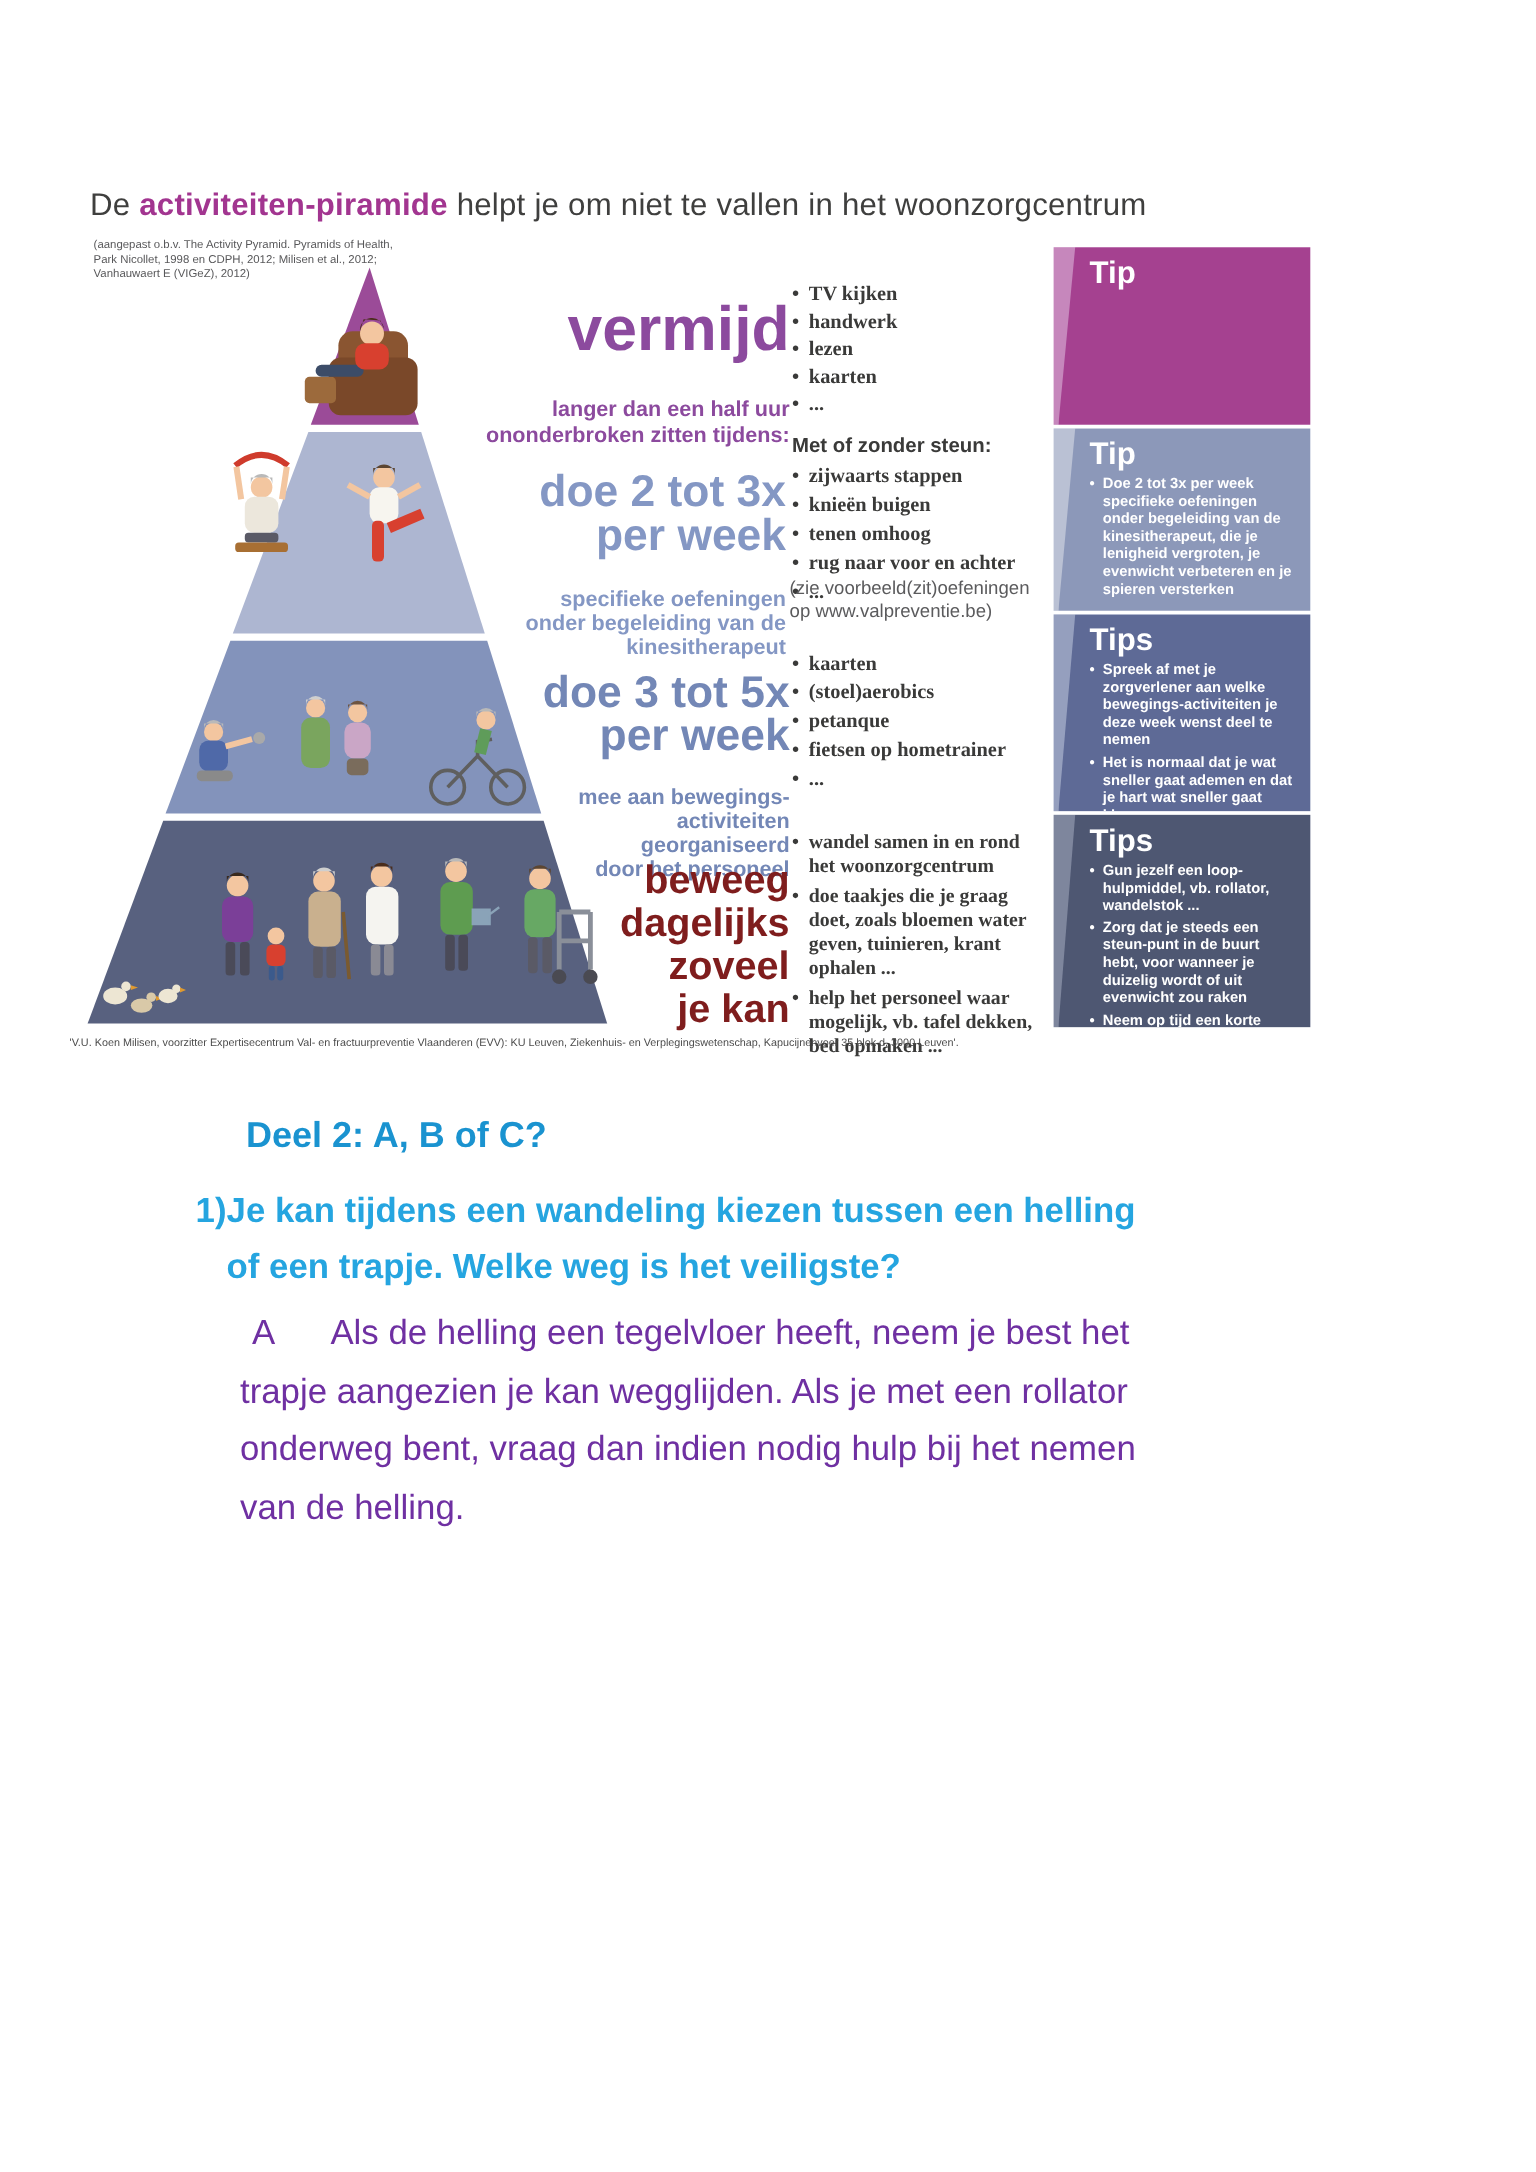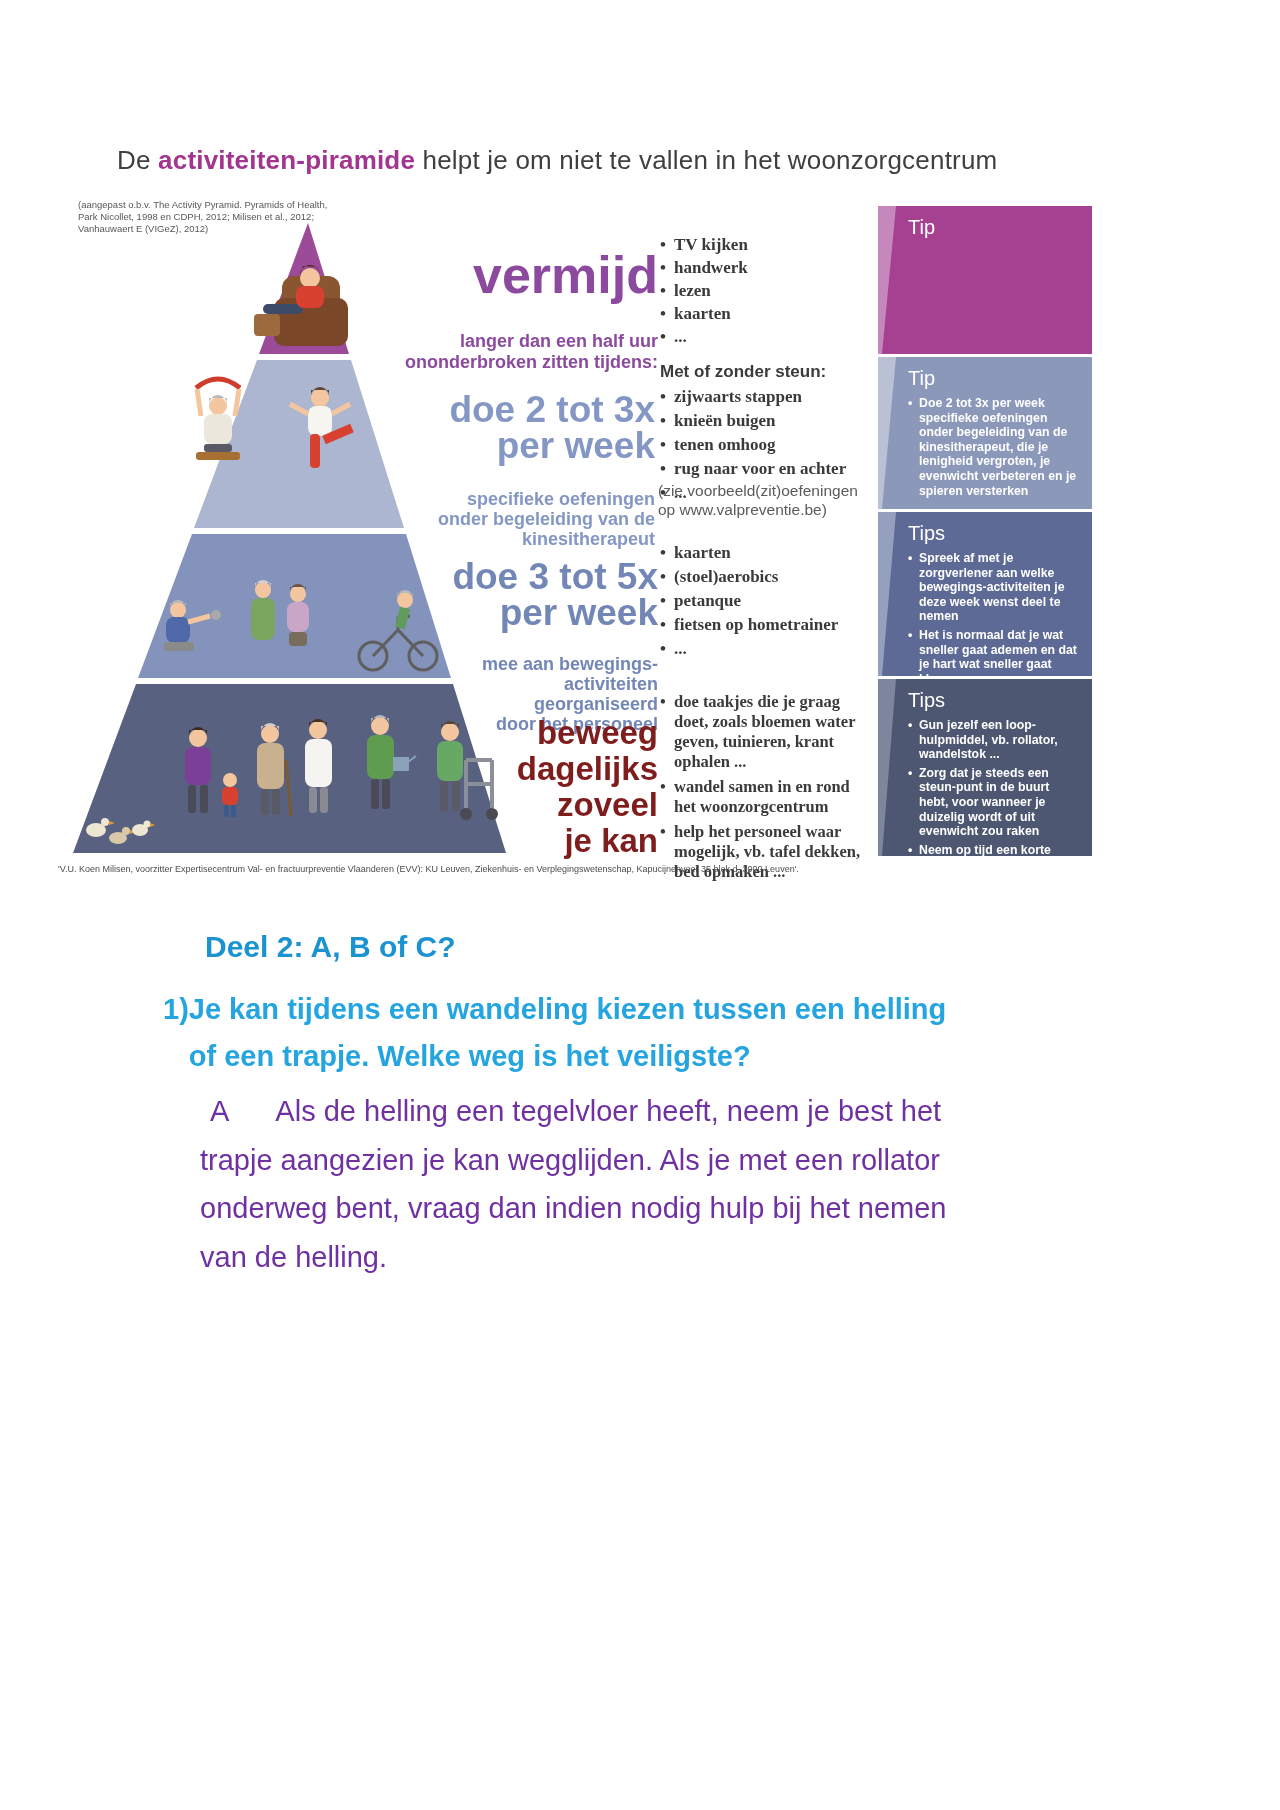--- a/index.html
+++ b/index.html
@@ -1,20 +1,20 @@
 <!DOCTYPE html>
 <html><head>
 <meta charset="utf-8">
 <style>
   * { margin:0; padding:0; box-sizing:border-box; }
   body { background:#ffffff; font-family:"Liberation Sans", sans-serif; }
   .canvas { position:relative; width:1280px; height:1810px; background:#ffffff; overflow:hidden; }
 
   
-  .info-title { position:absolute; left:75px; top:145px; font-size:26px; color:#3f3f3e; letter-spacing:0.2px; white-space:nowrap;margin-left:42px; }
+  .info-title { position:absolute; left:75px; top:155px; font-size:26px; color:#3f3f3e; letter-spacing:0.2px; white-space:nowrap; }
   .info-title .hl { font-weight:bold; color:#a23590; }
   .attribution { position:absolute; left:78px; top:199px; font-size:9.5px; line-height:12px; color:#58585a; white-space:pre-line; }
 
   
   .pyramid { position:absolute; left:58px; top:218px; width:460px; height:642px; }
 
   
   .lvl-head { position:absolute; text-align:right; white-space:pre-line; }
   .lvl-head .h { font-weight:bold; }
   .lvl-head .sub { font-weight:bold; margin-top:18px; }
@@ -39,21 +39,21 @@
   .bl4 { left:660px; top:692px; width:208px; font-size:16.5px; line-height:20px; }
   .bl4 li { margin-bottom:5px; }
   .intro2 { position:absolute; left:660px; top:362px; font-size:17px; font-weight:bold; color:#3a3a39; }
   .note2 { position:absolute; left:658px; top:481px; font-size:15.5px; line-height:19px; color:#5b5b5d; white-space:pre-line; }
 
   .info-footer { position:absolute; left:58px; top:864px; width:1060px; font-size:9px; color:#4c4c4c; }
 
   
   .tipbox { position:absolute; left:878px; width:214px; }
   .tipbox .inner { width:100%; height:100%; padding:7px 10px 6px 30px; clip-path:polygon(18px 0, 100% 0, 100% 100%, 4px 100%); }
-  .tipbox .ttl { color:#ffffff; font-weight:normal; font-size:20px; line-height:28px; margin-bottom:4px; }
+  .tipbox .ttl { color:#ffffff; font-weight:bold; font-size:26px; line-height:28px; margin-bottom:4px; }
   .tiplist { list-style:none; }
   .tiplist li { position:relative; padding-left:11px; color:#ffffff; font-weight:bold; font-size:12.3px; line-height:14.6px; margin-bottom:4px; }
   .tiplist li::before { content:"•"; position:absolute; left:0; top:0; }
   .tb1 { top:206px; height:148px; background:#c687bc; }
   .tb1 .inner { background:#a54190; }
   .tb2 { top:357px; height:152px; background:#bac1d4; }
   .tb2 .inner { background:#8c98b9; }
   .tb3 { top:512px; height:164px; background:#959fbe; }
   .tb3 .inner { background:#5e6a96; }
   .tb4 { top:679px; height:177px; background:#7e869d; }
@@ -231,22 +231,22 @@
     <li>...</li>
   </ul>
 
   <div class="lvl-head lvl4">
     <div class="h">beweeg
 dagelijks
 zoveel
 je kan</div>
   </div>
   <ul class="blist bl4">
+    <li>wandel samen in en rond het woonzorgcentrum</li>
     <li>doe taakjes die je graag doet, zoals bloemen water geven, tuinieren, krant ophalen ...</li>
-    <li>wandel samen in en rond het woonzorgcentrum</li>
     <li>help het personeel waar mogelijk, vb. tafel dekken, bed opmaken ...</li>
   </ul>
 
   <div class="tipbox tb1">
     <div class="inner">
       <div class="ttl">Tip</div>
     </div>
   </div>
   <div class="tipbox tb2">
     <div class="inner">

